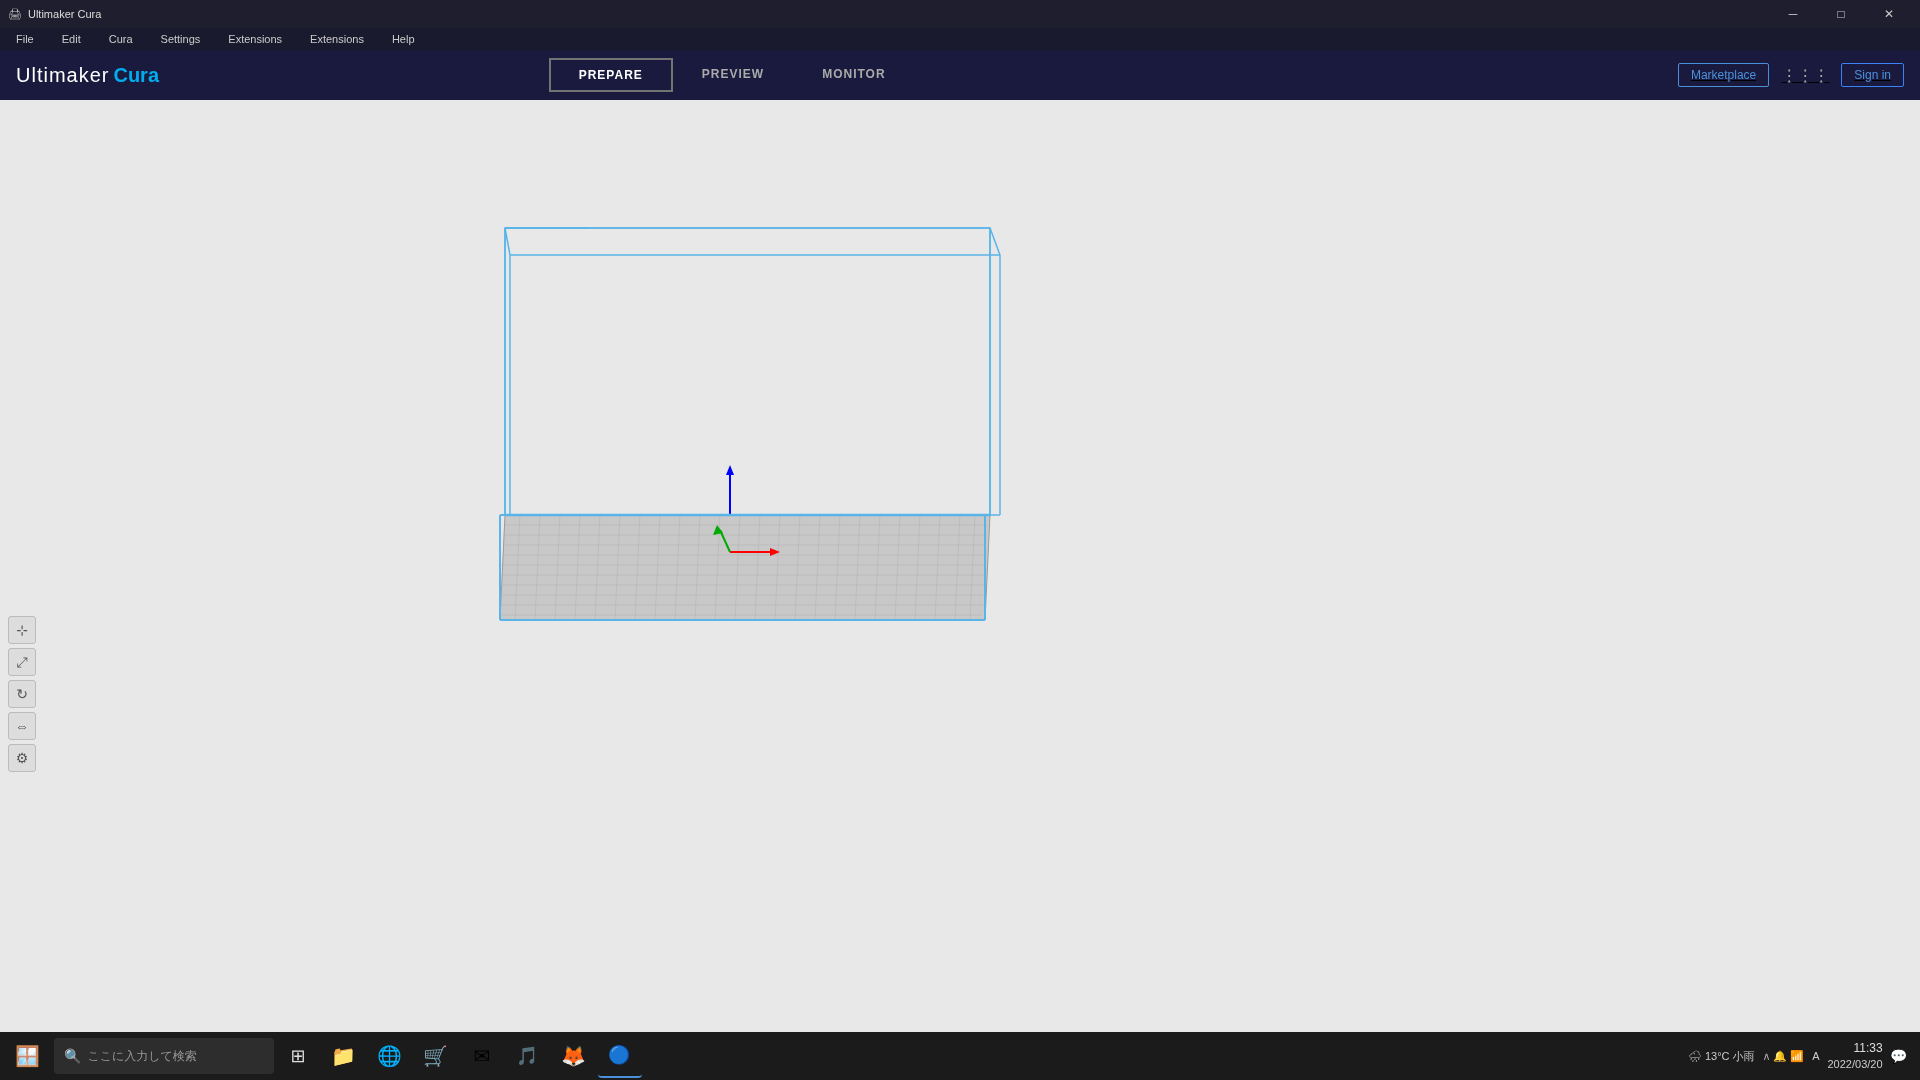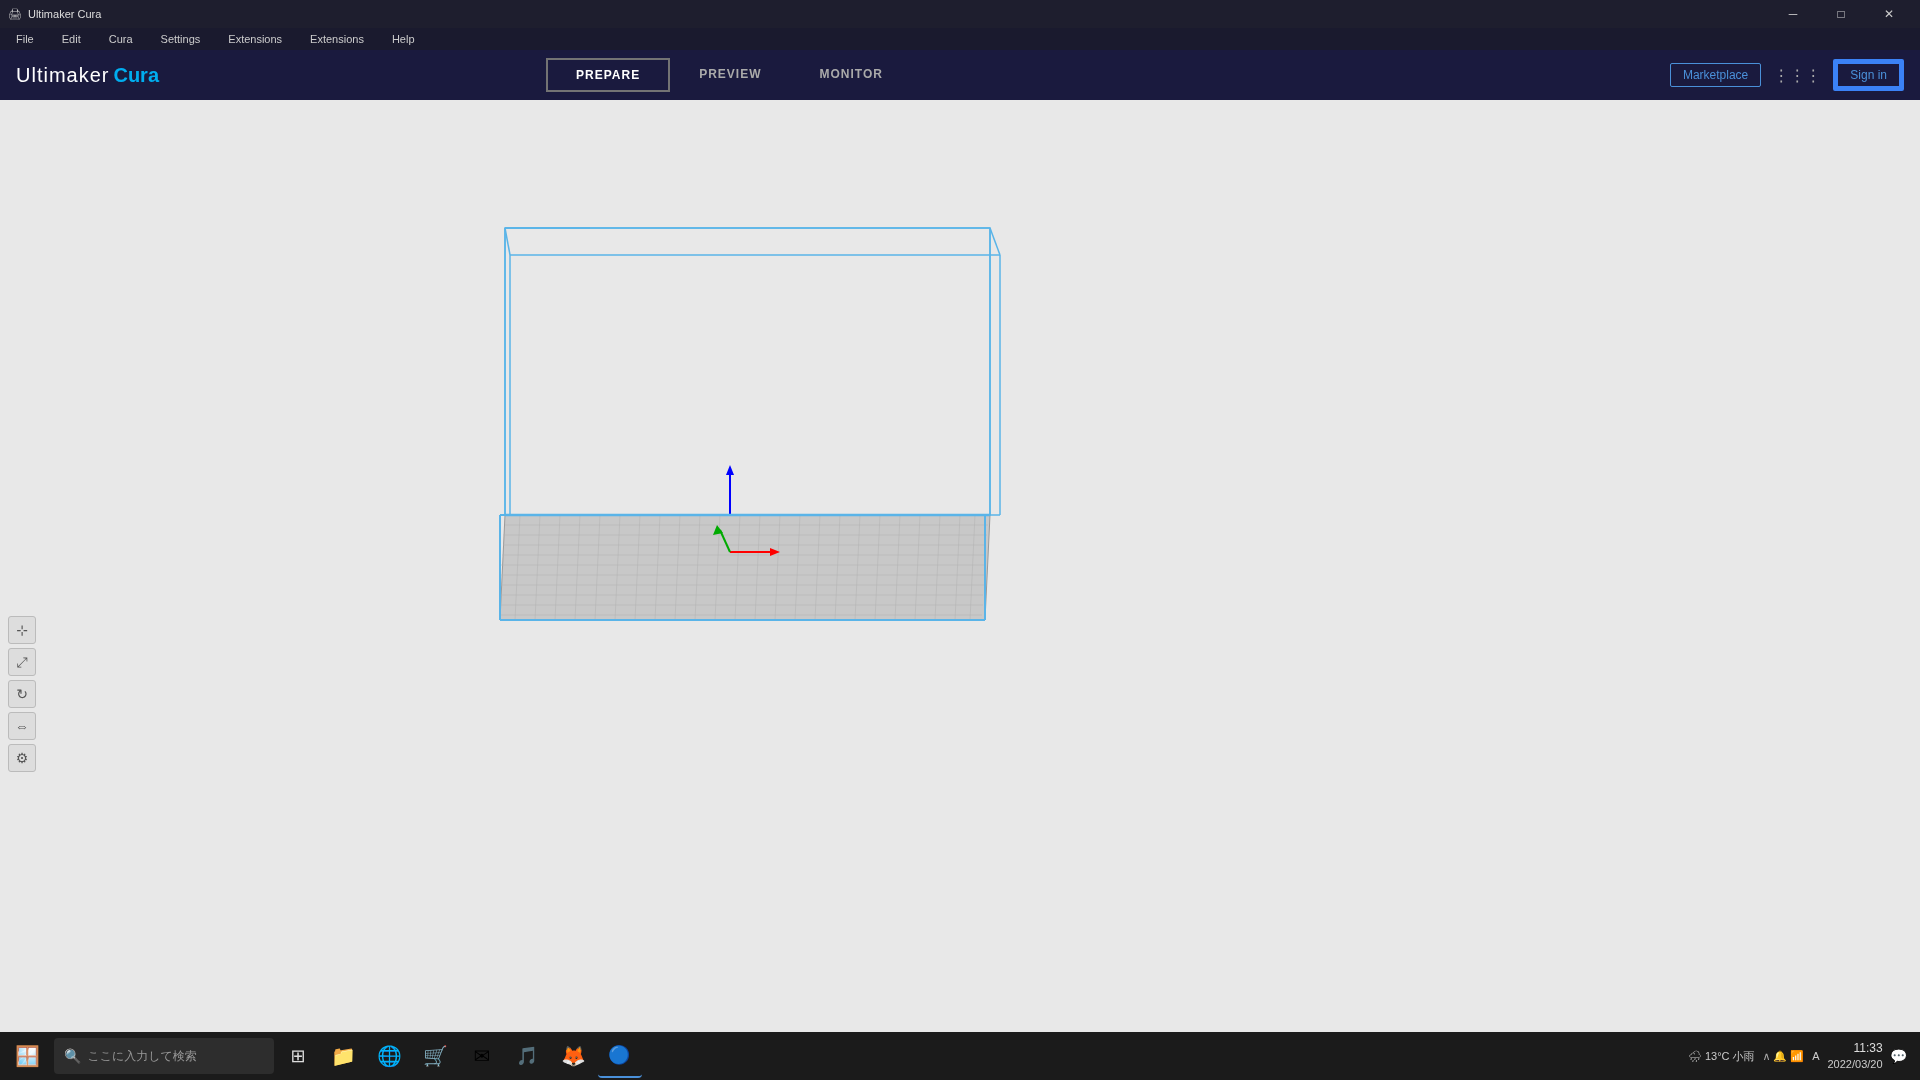--- a/index.html
+++ b/index.html
@@ -63,36 +63,36 @@
       cursor: pointer;
       border: 1px solid transparent;
       letter-spacing: 1px;
     }
     .nav-tab.active {
       color: #fff;
       border: 2px solid #737373;
       background: transparent;
     }
 
-    #header-right { display: flex; align-items: center; gap: 12px; margin-left: auto; }
+    #header-right { display: flex; align-items: center; gap: 12px; margin-left: auto; text-decoration: underline; }
     #marketplace-btn {
       background: transparent;
       border: 1px solid #4a90d9;
       color: #4a90d9;
       padding: 4px 12px;
       font-size: 12px;
       cursor: pointer;
       border-radius: 2px;
     }
     #grid-icon-btn {
       color: #aaa; cursor: pointer; font-size: 16px;
     }
     #signin-btn {
       background: transparent;
-      border: 5px solid #3b82f6;
+      border: 1px solid #3b82f6;
       color: #4a90d9;
       padding: 4px 12px;
       font-size: 12px;
       cursor: pointer;
       border-radius: 2px;
     }
 
     
     #second-toolbar {
       background: #2a2a3e;

